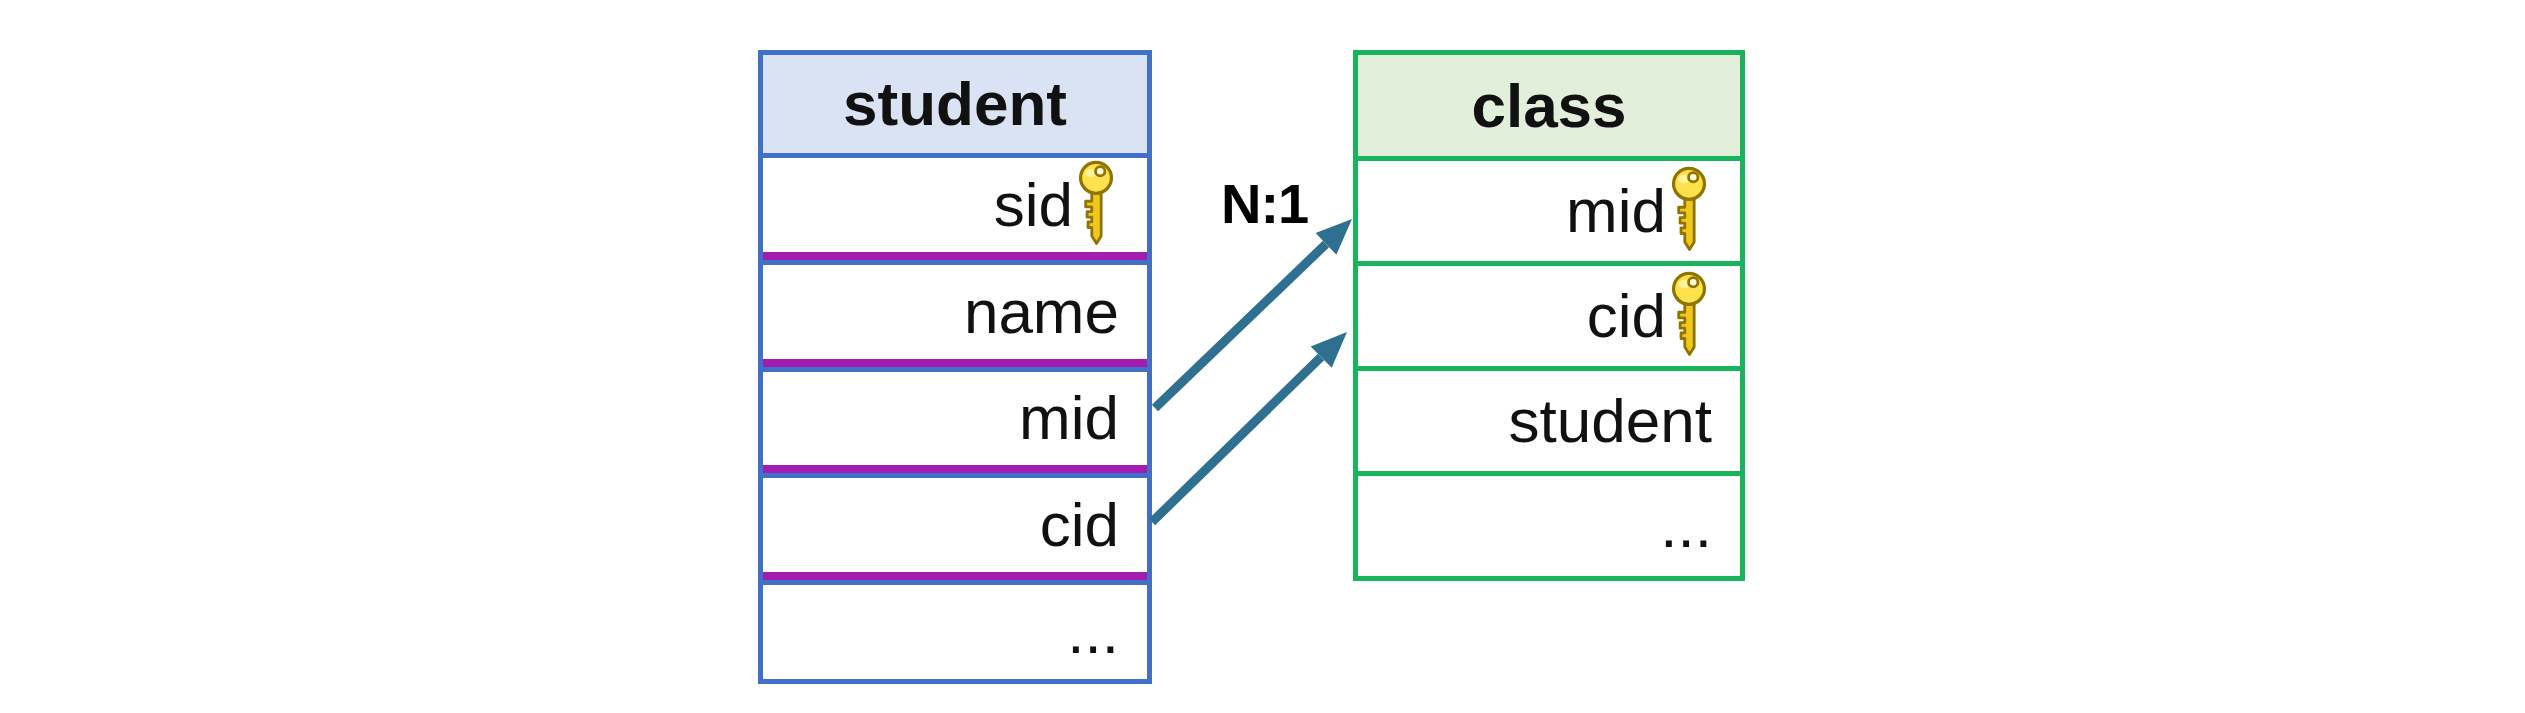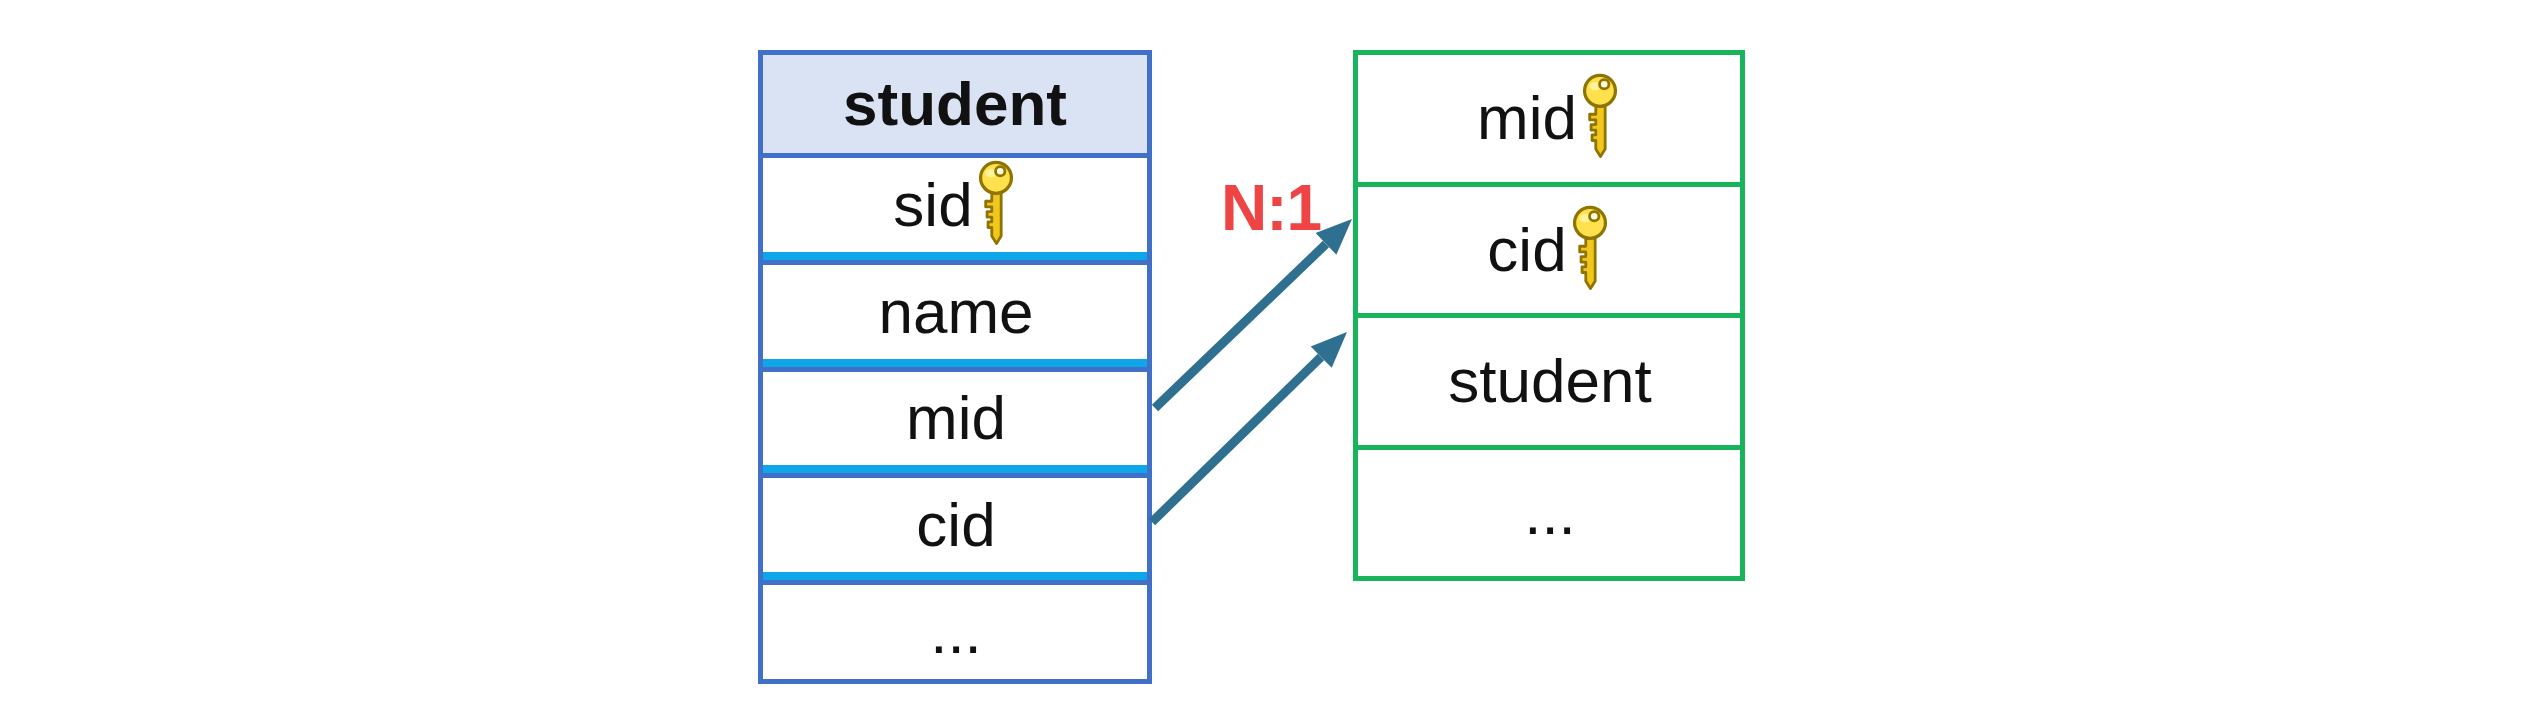--- a/index.html
+++ b/index.html
@@ -8,52 +8,52 @@
     width:2525px;height:713px;
     background:#ffffff;
     font-family:"Liberation Sans","DejaVu Sans",sans-serif;
     color:#111111;
     overflow:hidden;
   }
   .tbl{
     position:absolute;
     display:flex;flex-direction:column;
     box-sizing:border-box;
-    background:#0ea5e9;
+    background:#a21caf;
   }
   .tbl-student{
     left:758px;top:50px;width:394px;height:634px;
     border:5px solid #4170C8;
   }
   .tbl-class{
     left:1353px;top:50px;width:392px;height:531px;
     border:5px solid #17B45C;
   }
   .hdr{
     display:flex;align-items:center;justify-content:center;
     font-weight:bold;font-size:62px;line-height:1;
     box-sizing:border-box;flex:0 0 auto;
   }
   .tbl-student .hdr{height:103px;background:#DAE3F3;border-bottom:5px solid #4170C8;}
   .tbl-class  .hdr{height:106px;background:#E2EFDA;border-bottom:5px solid #17B45C;}
   .row{
     flex:1 1 0;
-    display:flex;align-items:center;justify-content:center;
+    display:flex;align-items:center;justify-content:flex-end;
     box-sizing:border-box;
     padding:0 28px 0 30px;
     font-size:62px;line-height:1;
     background:#ffffff;
   }
   .tbl-student .row + .row{border-top:5px solid #4170C8;margin-top:8px;}
   .tbl-class  .row + .row{border-top:5px solid #17B45C;}
   .key{width:46px;height:90px;flex:0 0 auto;}
   .rel-label{
     position:absolute;left:1221px;top:176px;
-    font-size:64px;font-weight:bold;letter-spacing:-1px;
-    color:#ef4444;line-height:1;
+    font-size:56px;font-weight:bold;letter-spacing:-1px;
+    color:#000000;line-height:1;
   }
   .arrows{position:absolute;left:0;top:0;pointer-events:none;}
 </style>
 </head>
 <body>
 
 <div class="canvas">
 
   <div class="tbl tbl-student">
     <div class="hdr">student</div>
@@ -74,20 +74,21 @@
     </div>
     <div class="row">
       <span>cid</span>
     </div>
     <div class="row">
       <span>...</span>
     </div>
   </div>
 
   <div class="tbl tbl-class">
+    <div class="hdr">class</div>
     <div class="row">
       <span>mid</span>
       <svg class="key" viewBox="0 0 48 96" aria-hidden="true">
         <path d="M19.5 30 L19.5 44 L13 44 L13 50 L19.5 50 L19.5 55 L14.5 55 L14.5 61 L19.5 61 L19.5 66 L15.5 66 L15.5 72 L19.5 72 L19.5 81 L24.5 89 L29.5 81 L29.5 30 Z" fill="#F2C71B" stroke="#8F7500" stroke-width="3" stroke-linejoin="round"></path>
         <circle cx="24" cy="19" r="16.5" fill="#FFE14D" stroke="#8F7500" stroke-width="3.5"></circle>
         <ellipse cx="19" cy="14" rx="6.5" ry="4.5" fill="#FFF4A6" opacity="0.85"></ellipse>
         <circle cx="28.5" cy="12" r="5" fill="#FDFAE0" stroke="#8F7500" stroke-width="3"></circle>
       </svg>
     </div>
     <div class="row">

